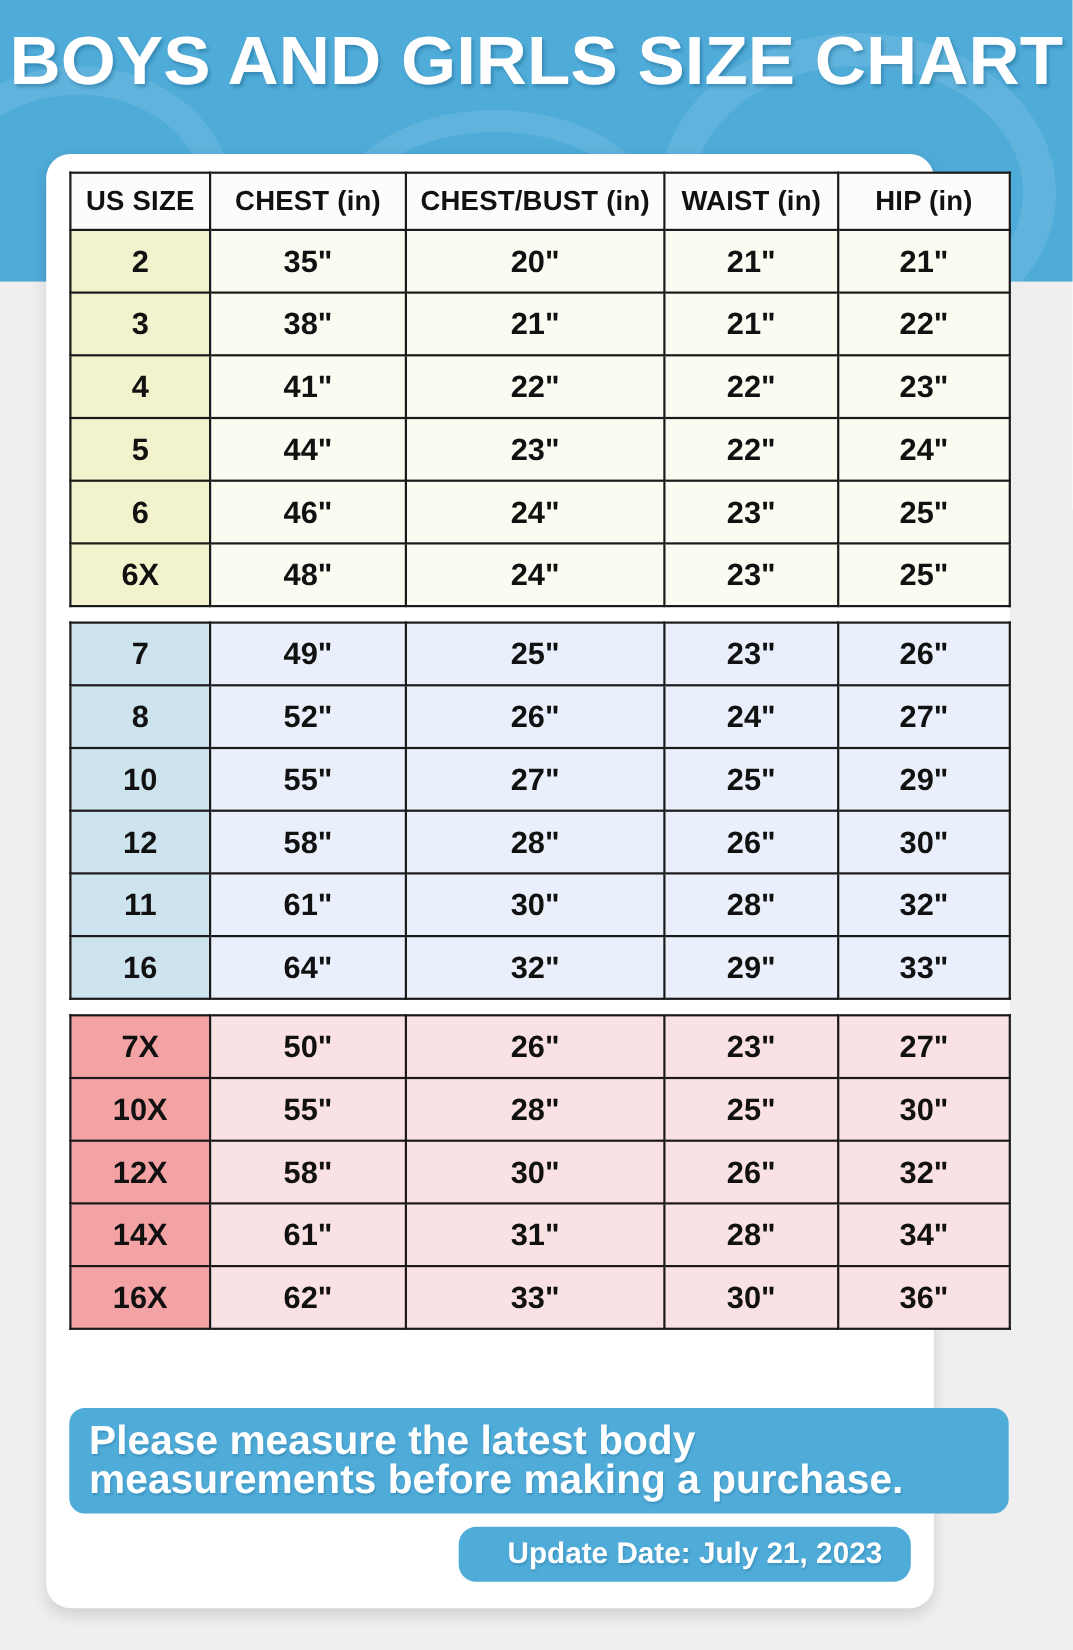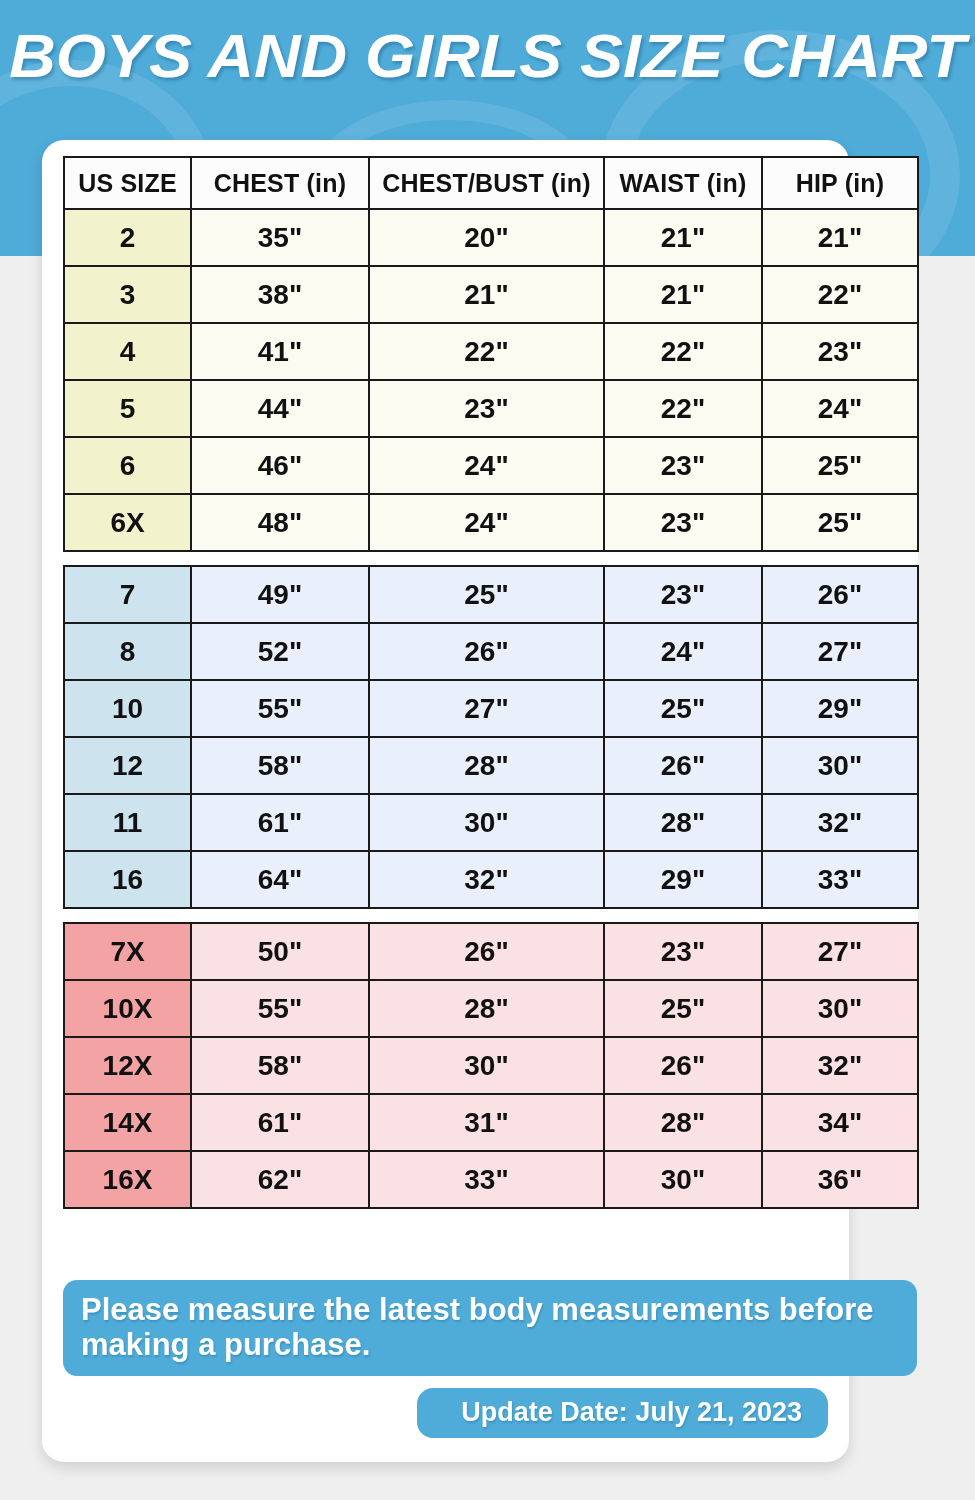--- a/index.html
+++ b/index.html
@@ -16,21 +16,20 @@
   }
 
   
   .header-band {
     position: absolute;
     left: 0; top: 0;
     width: 975px;
     height: 256px;
     background: #4fabd8;
     overflow: hidden;
-    font-style: italic;
   }
   .watermark-swirl {
     position: absolute;
     border-radius: 50%;
     border: 26px solid rgba(255,255,255,0.10);
   }
   .sw1 { left: -70px; top: 60px; width: 230px; height: 190px; }
   .sw2 { left: 600px; top: 30px; width: 300px; height: 230px; border-width: 30px; }
   .sw3 { left: 300px; top: 100px; width: 260px; height: 160px; border-width: 20px; }
 
@@ -122,21 +121,21 @@
     left: 21px;
     top: 1140px;
     width: 854px;
     box-sizing: border-box;
     background: #4fabd8;
     border-radius: 14px;
     padding: 12px 18px 14px 18px;
     color: #ffffff;
     font-family: "Liberation Sans Narrow", "Liberation Sans", sans-serif;
     font-weight: bold;
-    font-size: 31px;
+    font-size: 37px;
     line-height: 35px;
     text-shadow: 1px 2px 2px rgba(0,70,110,0.22);
   }
   .date-badge {
     position: absolute;
     right: 21px;
     top: 1248px;
     background: #4fabd8;
     border-radius: 16px;
     padding: 9px 26px 11px 44px;

